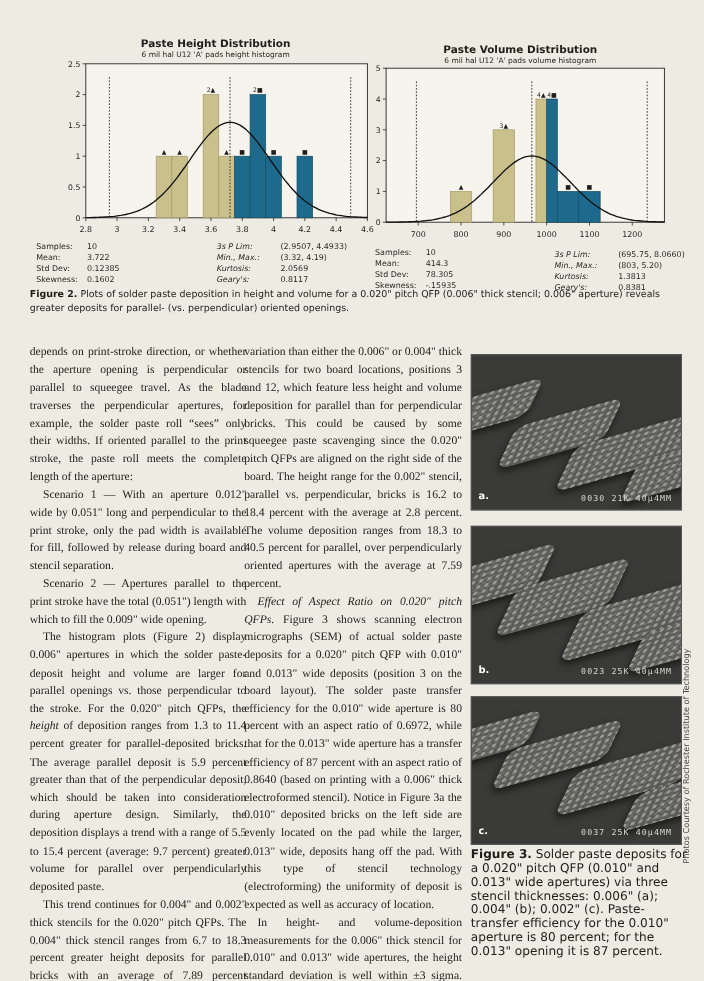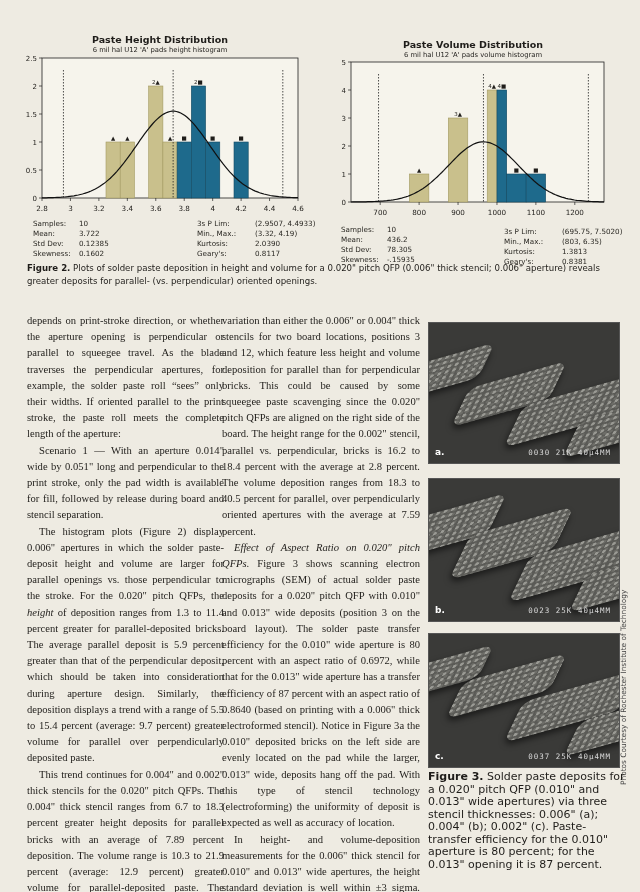--- a/index.html
+++ b/index.html
@@ -1,24 +1,24 @@
 <!DOCTYPE html>
 <html><head>
 <meta charset="utf-8">
 <style>
   html, body { margin:0; padding:0; }
   body { width:640px; height:892px; background:#eeebe2; position:relative; overflow:hidden; font-family:"Liberation Serif", serif; color:#1f1d1a; }
   .chart-wrap { position:absolute; top:0; }
-  #height-chart { left:0; width:320px; height:240px; }
+  #height-chart { left:0; width:320px; height:240px;padding-left:36px; }
   #volume-chart { left:320px; width:320px; height:240px; }
   svg text { font-family:"DejaVu Sans", "Liberation Sans", sans-serif; fill:#1f1d1a; }
   .stats { position:absolute; font-family:"DejaVu Sans", "Liberation Sans", sans-serif; font-size:7.2px; line-height:10px; color:#2a2823; }
   .stats .row { display:flex; }
   .stats .k { width:46px; }
-  .stats .k2 { width:58px; }
+  .stats .k2 { width:58px;font-style:italic; }
   .fig2cap { position:absolute; left:27px; top:262px; width:590px; font-family:"DejaVu Sans", "Liberation Sans", sans-serif; font-size:8.6px; line-height:13px; color:#1f1d1a; }
   .fig2cap b, .fig3cap b { font-weight:bold; }
   .col { position:absolute; top:313px; width:197px; font-size:10.6px; line-height:16.2px; text-align:justify; hyphens:manual; }
   .col p { margin:0; }
   .col p.ind { text-indent:12px; }
   #col1 { left:27px; }
   #col2 { left:222px; width:198px; }
   .photo { position:absolute; left:428px; width:190px; background:#3a3a38; overflow:hidden; border:1px solid #555; }
   #photo-a { top:322px; height:140px; }
   #photo-b { top:478px; height:142px; }
@@ -124,21 +124,21 @@
       <div class="row">
         <span class="k2">3s P Lim:</span>
         <span>(2.9507, 4.4933)</span>
       </div>
       <div class="row">
         <span class="k2">Min., Max.:</span>
         <span>(3.32, 4.19)</span>
       </div>
       <div class="row">
         <span class="k2">Kurtosis:</span>
-        <span>2.0390</span>
+        <span>2.0569</span>
       </div>
       <div class="row">
         <span class="k2">Geary's:</span>
         <span>0.8117</span>
       </div>
     </div>
 </div>
 
 <div class="chart-wrap" id="volume-chart">
   <svg width="320" height="240">
@@ -192,58 +192,59 @@
         <text x="254.8076923076923" y="215" text-anchor="middle" font-size="7.2">1200</text>
       </g>
   </svg>
   <div class="stats" style="left:21px; top:225px;">
       <div class="row">
         <span class="k">Samples:</span>
         <span>10</span>
       </div>
       <div class="row">
         <span class="k">Mean:</span>
-        <span>436.2</span>
+        <span>414.3</span>
       </div>
       <div class="row">
         <span class="k">Std Dev:</span>
         <span>78.305</span>
       </div>
       <div class="row">
         <span class="k">Skewness:</span>
         <span>-.15935</span>
       </div>
     </div>
   <div class="stats" style="left:184px; top:227px;">
       <div class="row">
         <span class="k2">3s P Lim:</span>
-        <span>(695.75, 7.5020)</span>
+        <span>(695.75, 8.0660)</span>
       </div>
       <div class="row">
         <span class="k2">Min., Max.:</span>
-        <span>(803, 6.35)</span>
+        <span>(803, 5.20)</span>
       </div>
       <div class="row">
         <span class="k2">Kurtosis:</span>
         <span>1.3813</span>
       </div>
       <div class="row">
         <span class="k2">Geary's:</span>
         <span>0.8381</span>
       </div>
     </div>
 </div>
 
 <div class="fig2cap">
   <b>Figure 2.</b><span> Plots of solder paste deposition in height and volume for a 0.020" pitch QFP (0.006" thick stencil; 0.006" aperture) reveals greater deposits for parallel- (vs. perpendicular) oriented openings.</span>
 </div>
 
 <div class="col" id="col1">
     <p>depends on print-stroke direction, or whether the aperture opening is perpendicular or parallel to squeegee travel. As the blade traverses the perpendicular apertures, for example, the solder paste roll “sees” only their widths. If oriented parallel to the print stroke, the paste roll meets the complete length of the aperture:</p>
-    <p class="ind">Scenario 1 — With an aperture 0.014" wide by 0.051" long and perpendicular to the print stroke, only the pad width is available for fill, followed by release during board and stencil separation.</p>
+    <p class="ind">Scenario 1 — With an aperture 0.012" wide by 0.051" long and perpendicular to the print stroke, only the pad width is available for fill, followed by release during board and stencil separation.</p>
+    <p class="ind">Scenario 2 — Apertures parallel to the print stroke have the total (0.051") length with which to fill the 0.009" wide opening.</p>
     <p class="ind">The histogram plots (Figure 2) display 0.006" apertures in which the solder paste-deposit height and volume are larger for parallel openings vs. those perpendicular to the stroke. For the 0.020" pitch QFPs, the <em>height</em> of deposition ranges from 1.3 to 11.4 percent greater for parallel-deposited bricks. The average parallel deposit is 5.9 percent greater than that of the perpendicular deposit, which should be taken into consideration during aperture design. Similarly, the deposition displays a trend with a range of 5.5 to 15.4 percent (average: 9.7 percent) greater volume for parallel over perpendicularly deposited paste.</p>
     <p class="ind">This trend continues for 0.004" and 0.002" thick stencils for the 0.020" pitch QFPs. The 0.004" thick stencil ranges from 6.7 to 18.3 percent greater height deposits for parallel bricks with an average of 7.89 percent deposition. The volume range is 10.3 to 21.9 percent (average: 12.9 percent) greater volume for parallel-deposited paste. The 0.002" thick stencil displays greater</p>
   </div>
 <div class="col" id="col2">
     <p>variation than either the 0.006" or 0.004" thick stencils for two board locations, positions 3 and 12, which feature less height and volume deposition for parallel than for perpendicular bricks. This could be caused by some squeegee paste scavenging since the 0.020" pitch QFPs are aligned on the right side of the board. The height range for the 0.002" stencil, parallel vs. perpendicular, bricks is 16.2 to 18.4 percent with the average at 2.8 percent. The volume deposition ranges from 18.3 to 40.5 percent for parallel, over perpendicularly oriented apertures with the average at 7.59 percent.</p>
     <p class="ind"><em>Effect of Aspect Ratio on 0.020" pitch QFPs.</em> Figure 3 shows scanning electron micrographs (SEM) of actual solder paste deposits for a 0.020" pitch QFP with 0.010" and 0.013" wide deposits (position 3 on the board layout). The solder paste transfer efficiency for the 0.010" wide aperture is 80 percent with an aspect ratio of 0.6972, while that for the 0.013" wide aperture has a transfer efficiency of 87 percent with an aspect ratio of 0.8640 (based on printing with a 0.006" thick electroformed stencil). Notice in Figure 3a the 0.010" deposited bricks on the left side are evenly located on the pad while the larger, 0.013" wide, deposits hang off the pad. With this type of stencil technology (electroforming) the uniformity of deposit is expected as well as accuracy of location.</p>
     <p class="ind">In height- and volume-deposition measurements for the 0.006" thick stencil for 0.010" and 0.013" wide apertures, the height standard deviation is well within ±3 sigma. More importantly, the volume distribution is also within ±3 sigma. The 0.010" deposit has a standard deviation of ±24.164 cubic</p>
   </div>
 
 <div class="photo" id="photo-a">

